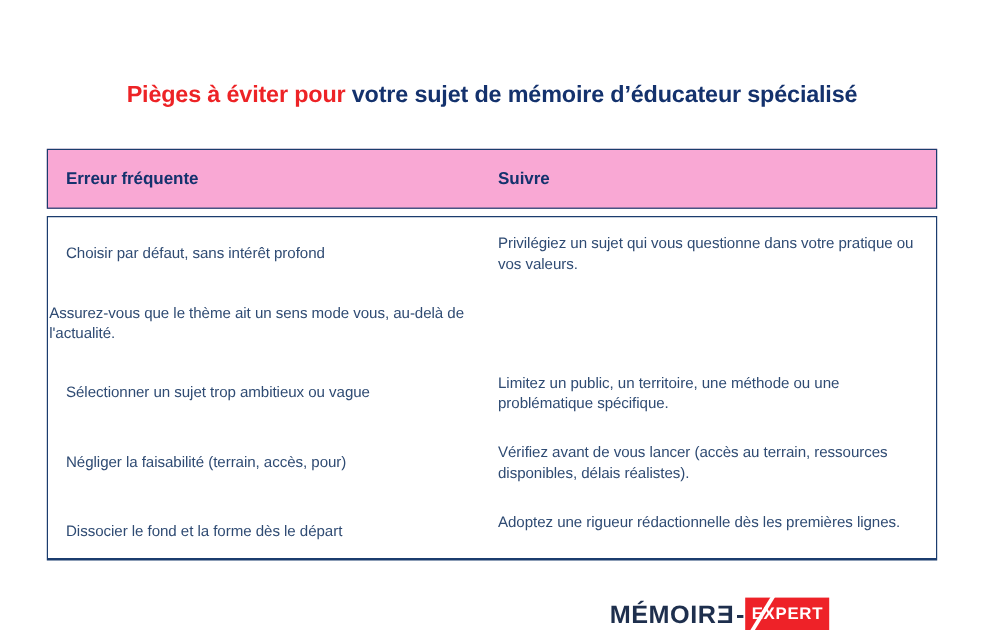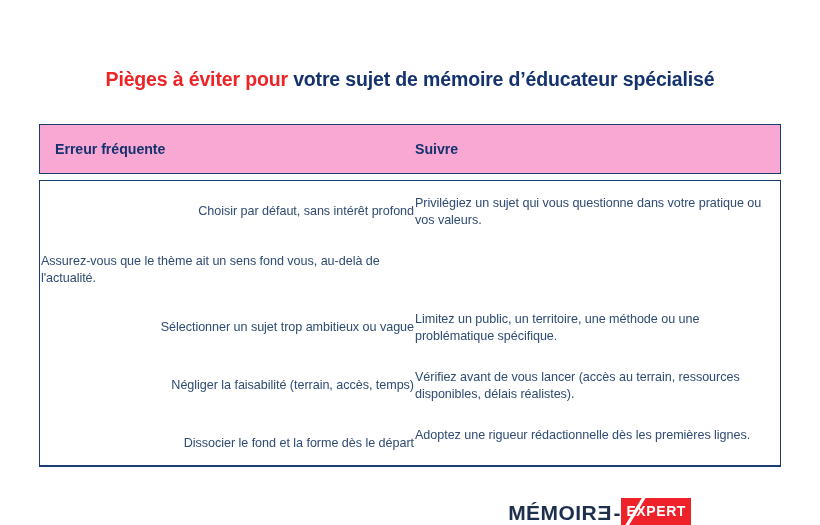--- a/index.html
+++ b/index.html
@@ -83,21 +83,21 @@
     letter-spacing: -0.05px;
   }
 
   .td {
     color: #2F4B73;
     font-size: 12.6px;
     line-height: 17px;
     letter-spacing: -0.05px;
   }
 
-  .row .c1 { padding-top: 19px; text-align: right; }
+  .row .c1 { padding-top: 19px; }
   .row .c2 { padding-top: 11px; }
 
   
   #logo {
     position: absolute;
     right: 39px;
     top: 461px;
     height: 30px;
     display: flex;
     align-items: center;
@@ -166,30 +166,30 @@
     </div>
 
     <div class="tbody">
 
       <div class="row">
         <div class="c1 td">Choisir par défaut, sans intérêt profond</div>
         <div class="c2 td">Privilégiez un sujet qui vous questionne dans votre pratique ou vos valeurs.</div>
       </div>
 
       <div class="row">
-        <div class="c2 td">Assurez-vous que le thème ait un sens fond vous, au-delà de l'actualité.</div>
+        <div class="c2 td">Assurez-vous que le thème ait un sens mode vous, au-delà de l'actualité.</div>
       </div>
 
       <div class="row">
         <div class="c1 td">Sélectionner un sujet trop ambitieux ou vague</div>
         <div class="c2 td">Limitez un public, un territoire, une méthode ou une problématique spécifique.</div>
       </div>
 
       <div class="row">
-        <div class="c1 td">Négliger la faisabilité (terrain, accès, temps)</div>
+        <div class="c1 td">Négliger la faisabilité (terrain, accès, pour)</div>
         <div class="c2 td">Vérifiez avant de vous lancer (accès au terrain, ressources disponibles, délais réalistes).</div>
       </div>
 
       <div class="row">
         <div class="c1 td">Dissocier le fond et la forme dès le départ</div>
         <div class="c2 td">Adoptez une rigueur rédactionnelle dès les premières lignes.</div>
       </div>
 
     </div>
   </div>

